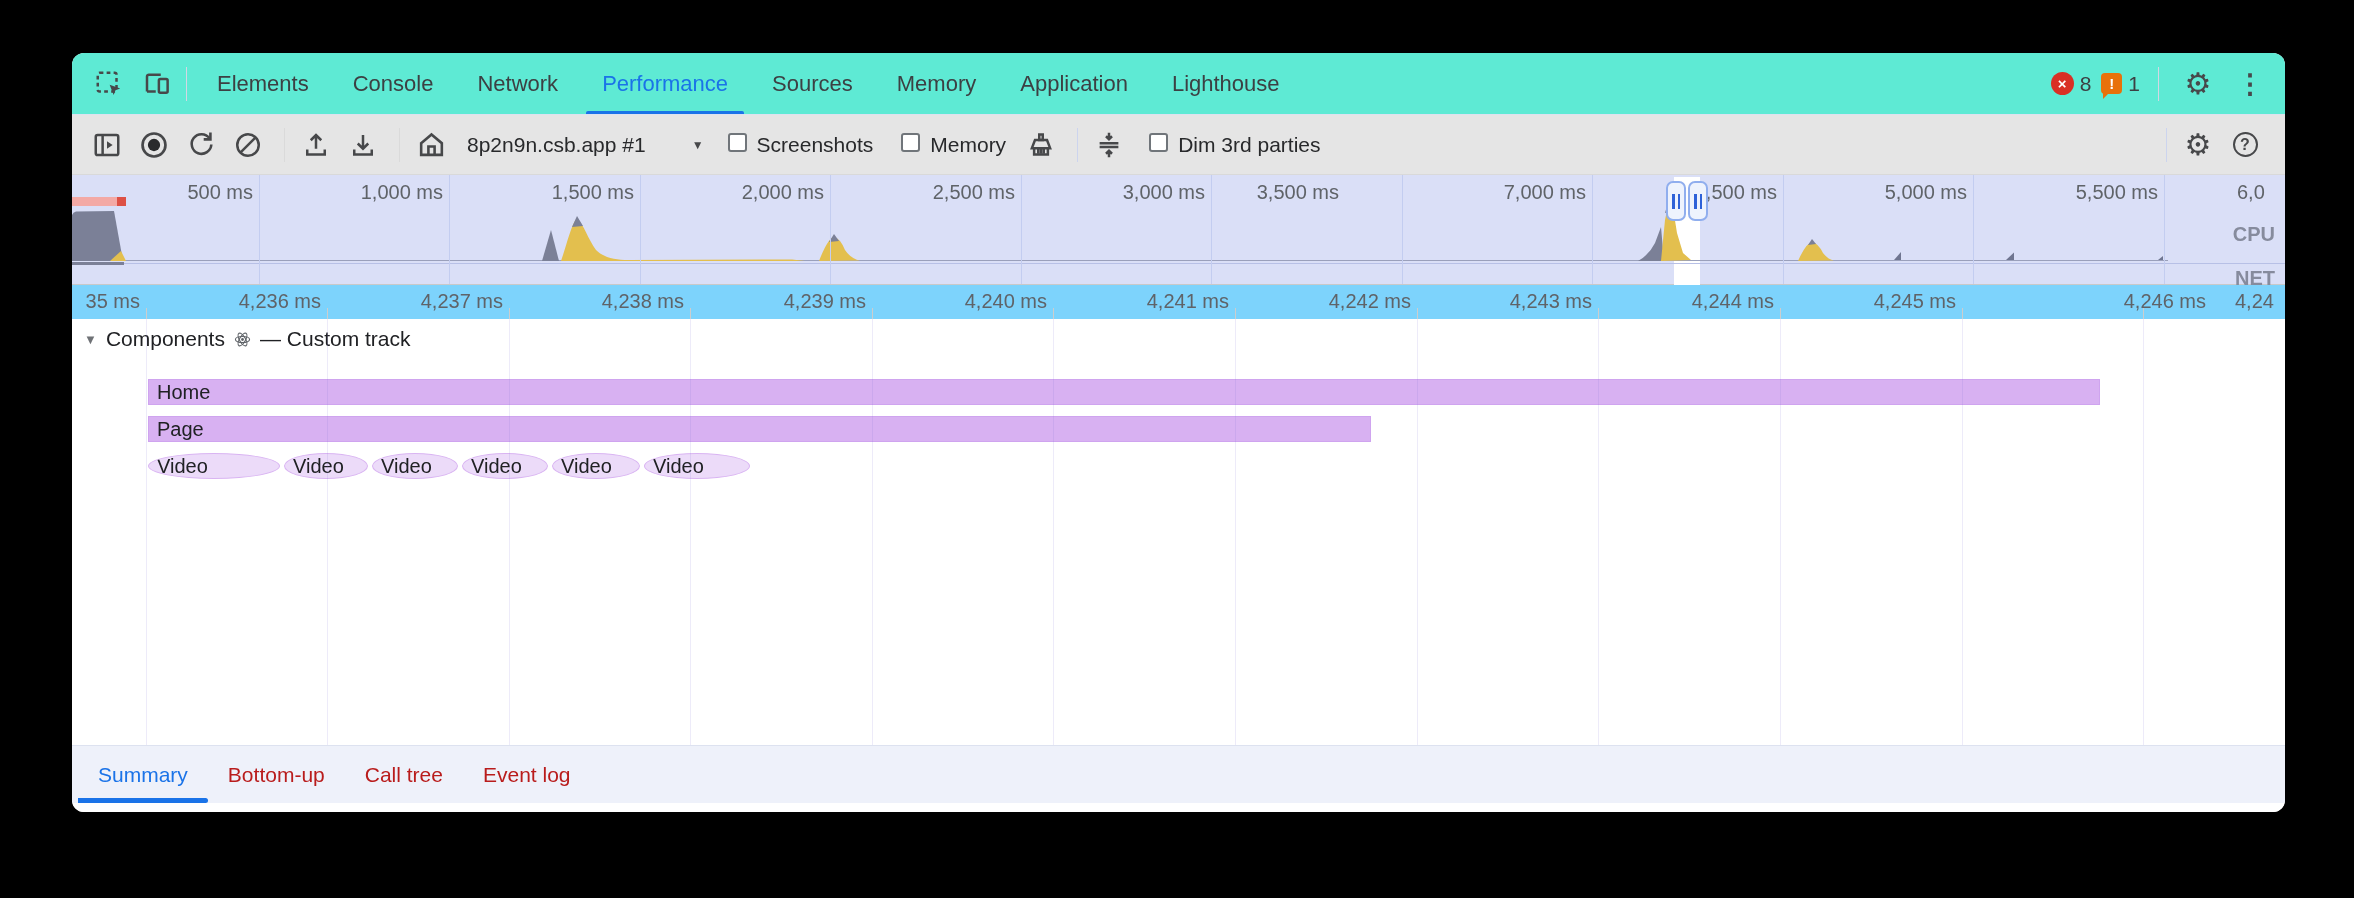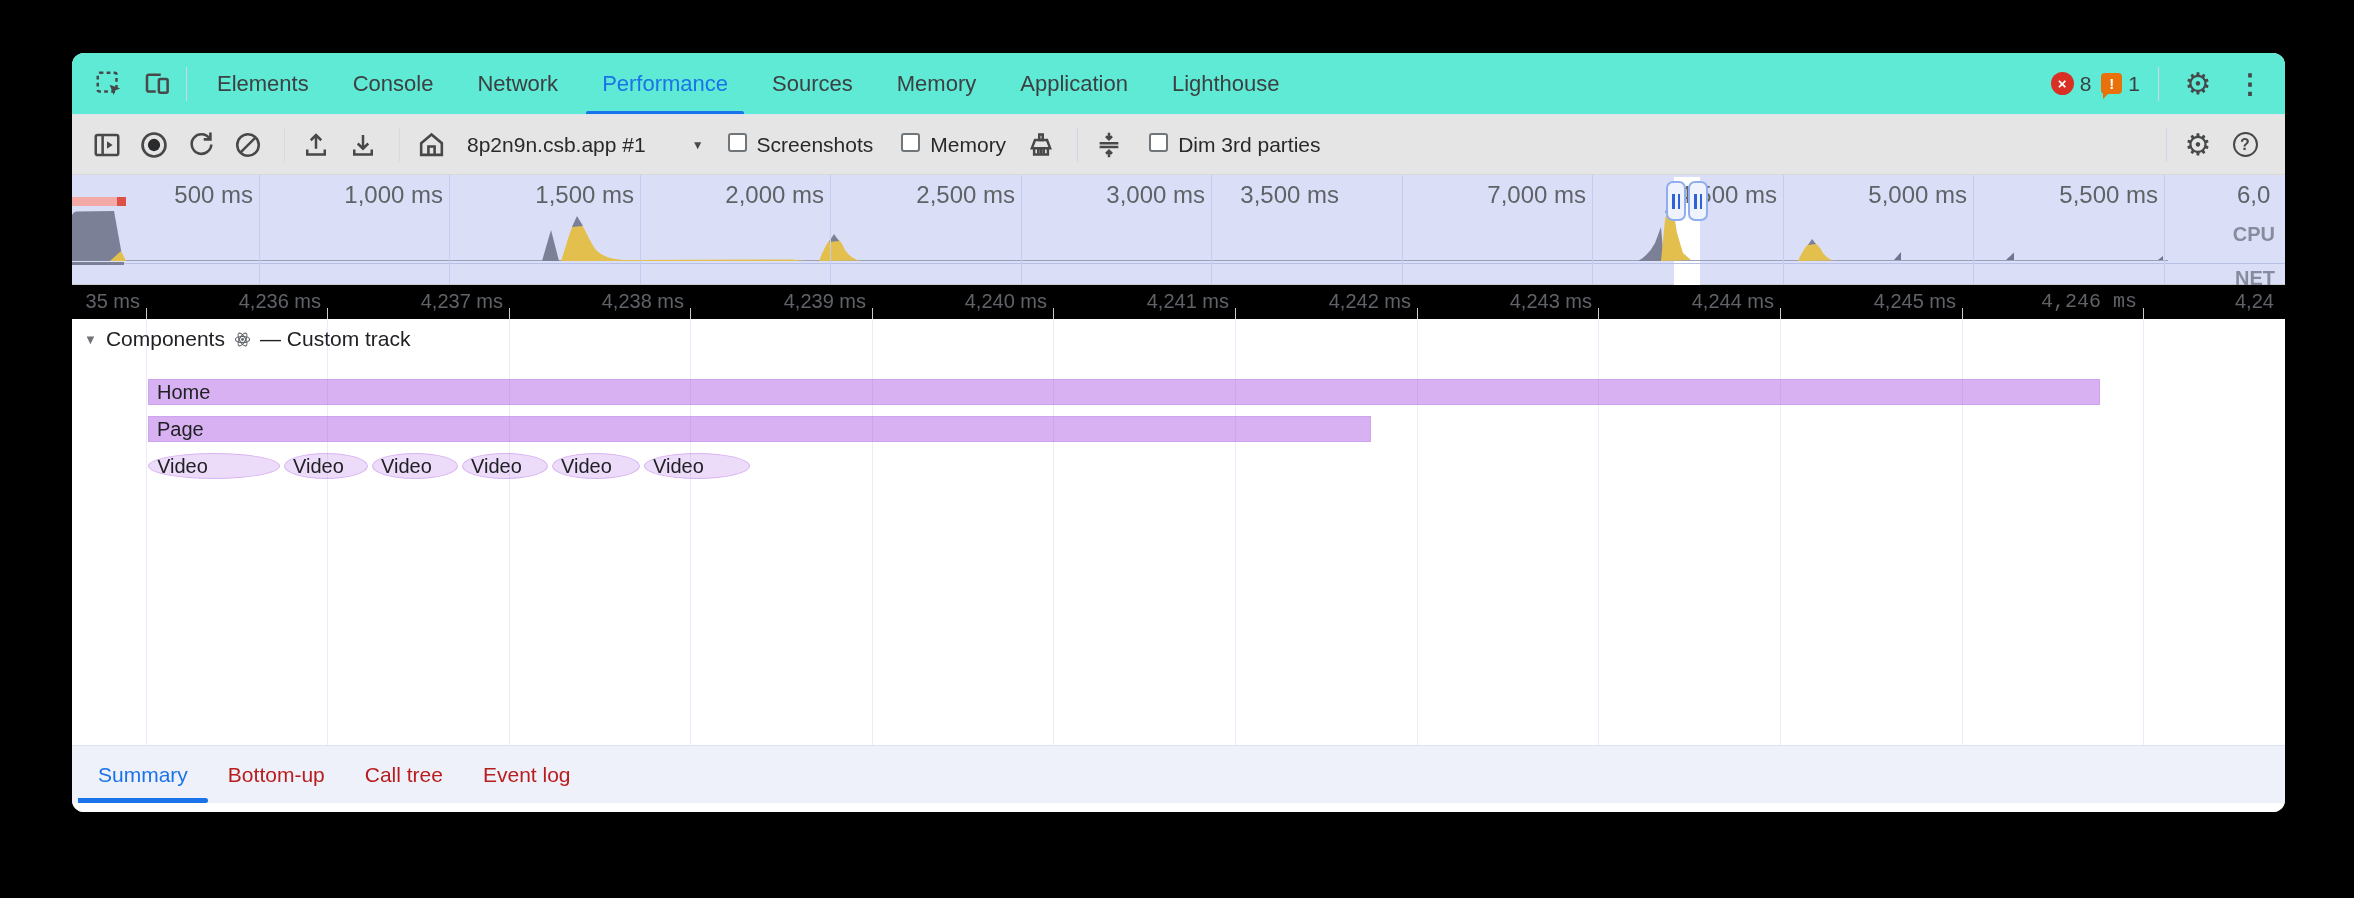--- a/index.html
+++ b/index.html
@@ -46,31 +46,31 @@
   .caret { font-size:12px; color:#47484a; }
   .chk { display:flex; align-items:flex-start; gap:10px; margin:0 14px; font-size:21px; color:#28292b; }
   .chk-box { width:19px; height:19px; border:2px solid #70757a; border-radius:3px; background:#fff; }
   .perf-right { margin-left:auto; display:flex; align-items:center; }
   .help-circle { width:25px; height:25px; border:2.2px solid #47484a; border-radius:50%;
     display:flex; align-items:center; justify-content:center; font-size:16px; font-weight:bold; color:#47484a; }
 
   
   .overview { height:110px; background:#dadff7; position:relative; flex:none; border-bottom:1px solid #c9c9c9; }
   .ov-grid { position:absolute; top:0; bottom:0; width:1px; background:#c3cdf0; }
-  .ov-label { position:absolute; top:6px; height:24px; font-size:24px; color:#5f6368; text-align:right; width:140px; white-space:nowrap; }
+  .ov-label { position:absolute; top:6px; height:24px; font-size:20px; color:#5f6368; text-align:right; width:140px; white-space:nowrap; }
   .ov-label.left { text-align:left; width:auto; }
   .sel-band { position:absolute; left:1602px; top:2px; width:26px; height:108px; background:#fff; }
   .cpu-svg { position:absolute; left:0; top:0; }
   .handle { position:absolute; top:6px; width:20px; height:40px; background:#eef3fd; border:2px solid #90aeee; border-radius:7px;
     display:flex; align-items:center; justify-content:center; gap:3px; }
   .handle i { display:block; width:2.5px; height:15px; background:#2f62d8; }
   .side-label { position:absolute; font-size:20px; font-weight:bold; color:#868b9d; width:80px; text-align:right; right:10px; z-index:5; }
 
   
-  .ruler { height:34px; background:#000000; position:relative; flex:none; overflow:visible; z-index:2; }
+  .ruler { height:34px; background:#7dd3fc; position:relative; flex:none; overflow:visible; z-index:2; }
   .r-label { position:absolute; top:5px; font-size:20px; color:#5f6368; text-align:right; width:140px; white-space:nowrap; }
   .r-label.left { text-align:left; width:auto; }
   .r-tick { position:absolute; top:23px; height:11px; width:1px; background:#cdcdcd; }
 
   
   .tracks { flex:1; background:#fff; position:relative; overflow:hidden; }
   .t-grid { position:absolute; top:0; bottom:0; width:1px; background:rgba(125,110,215,.14); z-index:3; }
   .track-header { position:absolute; left:12px; top:8px; display:flex; align-items:center; gap:9px; font-size:21px; color:#202124; z-index:2; }
   .tri { font-size:13px; color:#6f7276; }
   .span { position:absolute; height:26px; font-size:20px; color:#202124; line-height:25px; padding-left:8px;
@@ -299,21 +299,21 @@
       <div class="r-label" style="left: 1017px;">4,241 ms</div>
       <div class="r-tick" style="left: 1163px;"></div>
       <div class="r-label" style="left: 1199px;">4,242 ms</div>
       <div class="r-tick" style="left: 1345px;"></div>
       <div class="r-label" style="left: 1380px;">4,243 ms</div>
       <div class="r-tick" style="left: 1526px;"></div>
       <div class="r-label" style="left: 1562px;">4,244 ms</div>
       <div class="r-tick" style="left: 1708px;"></div>
       <div class="r-label" style="left: 1744px;">4,245 ms</div>
       <div class="r-tick" style="left: 1890px;"></div>
-      <div class="r-label" style="left: 1925px; font-family: Liberation Mono, monospace;">4,246 ms</div>
+      <div class="r-label" style="left: 1994px;">4,246 ms</div>
       <div class="r-tick" style="left: 2071px;"></div>
       <div class="r-label left" style="left: 2163px;">4,24</div>
     </div>
 
   <div class="tracks">
     <div class="track-header">
       <span class="tri">▼</span>
       <span>Components</span>
       <svg width="17" height="17" viewBox="0 0 24 24">
         <g stroke="#5f6368" stroke-width="1.6" fill="none">

